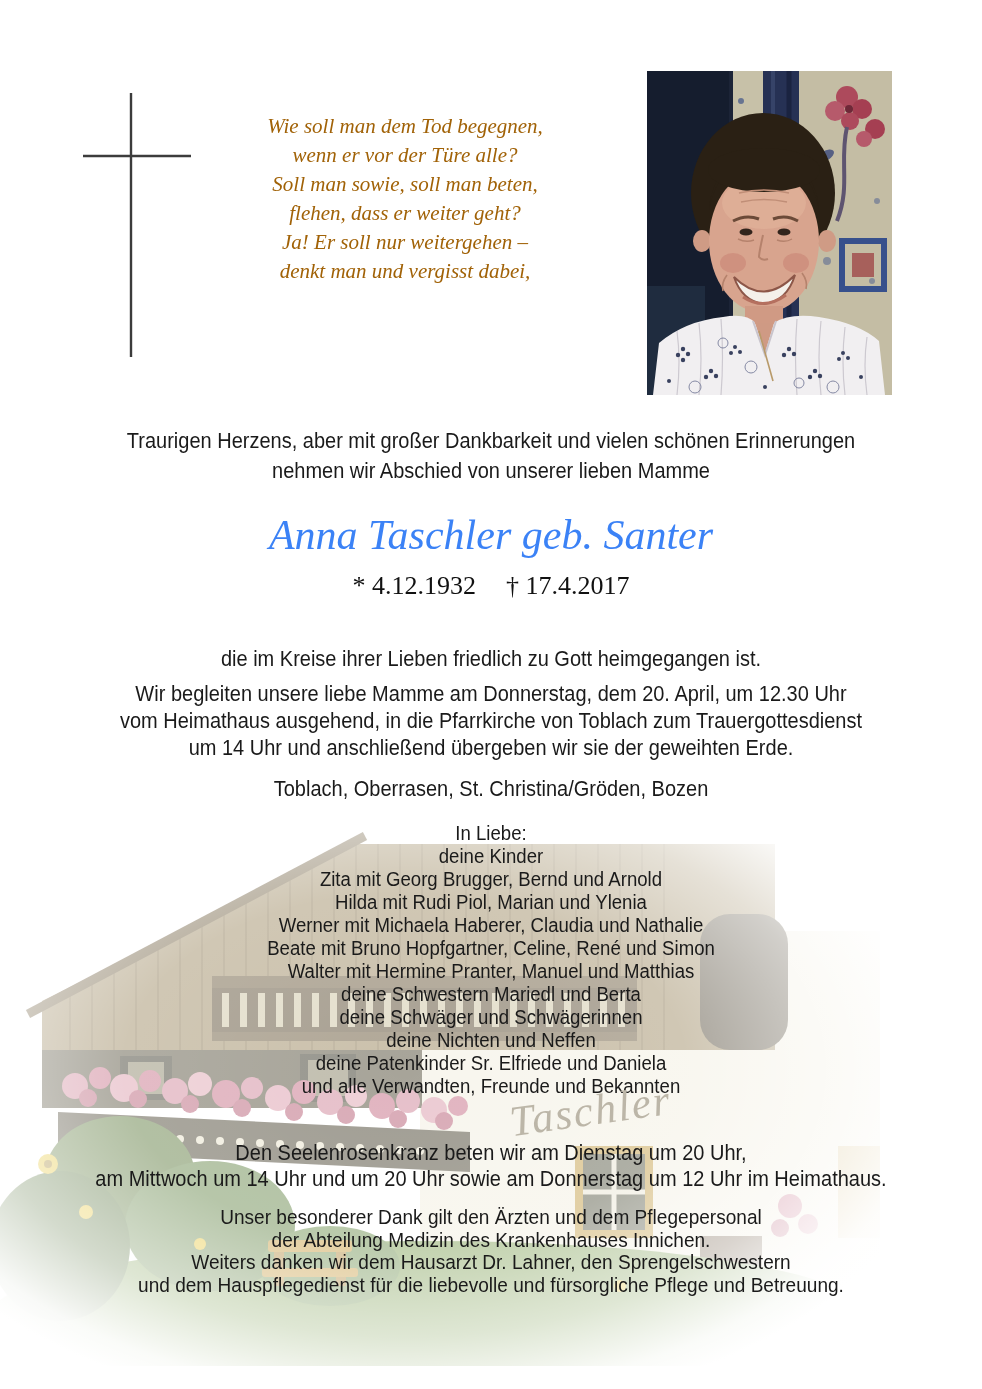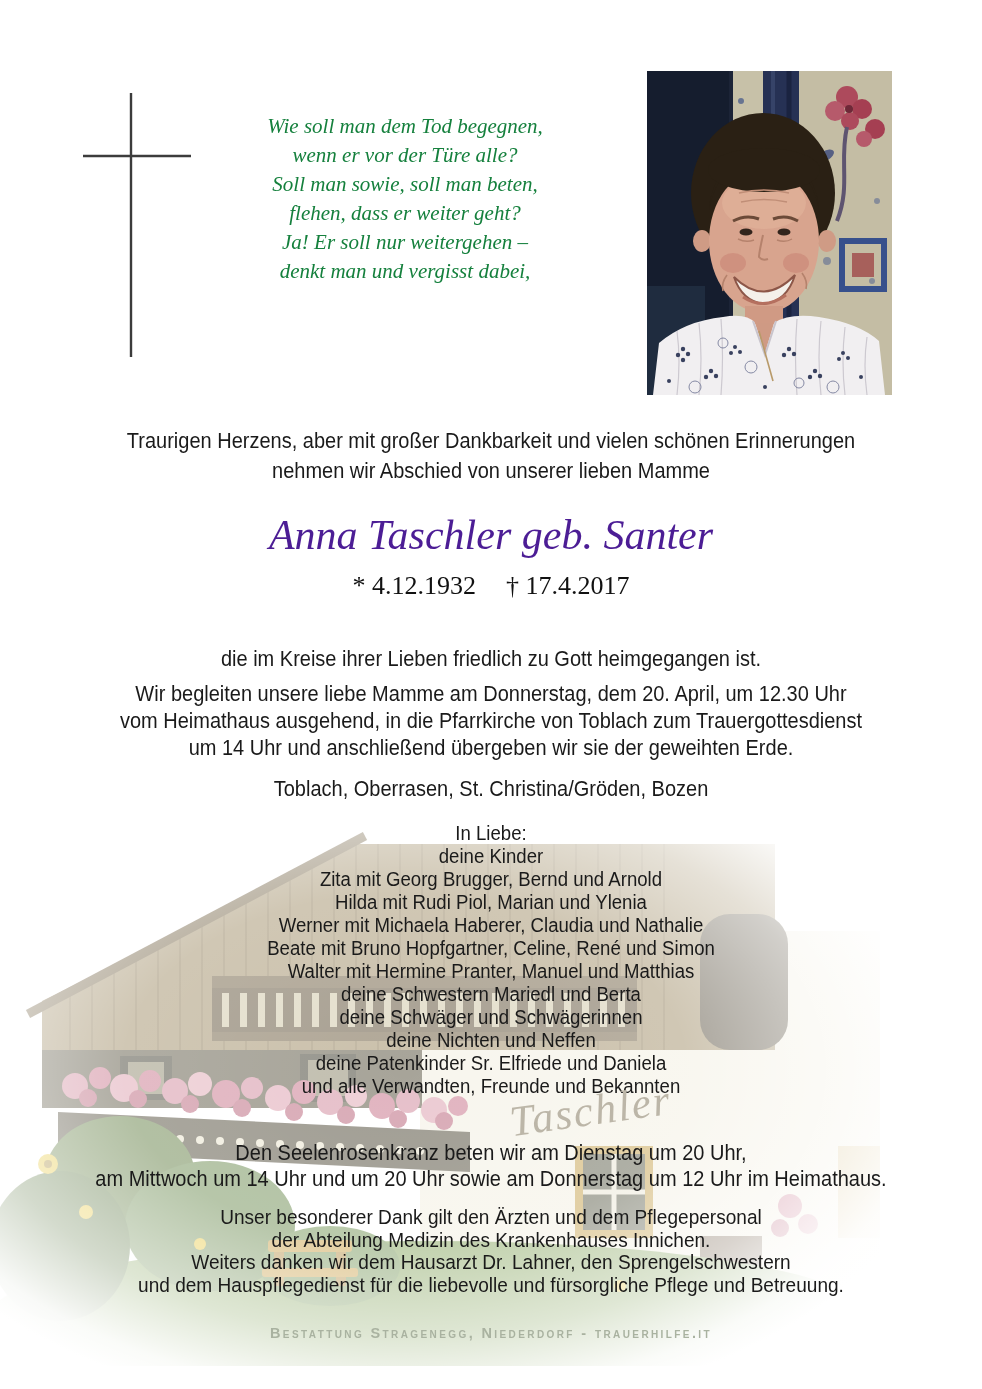--- a/index.html
+++ b/index.html
@@ -8,35 +8,35 @@
     background:#ffffff;overflow:hidden;
     font-family:"Liberation Sans",sans-serif;color:#1a1a1a;
   }
   .abs{position:absolute;}
   .center{left:0;width:982px;text-align:center;}
   .nowrap{white-space:nowrap;}
   
   .poem{
     left:214px;top:112px;width:382px;text-align:center;
     font-family:"Liberation Serif",serif;font-style:italic;
-    font-size:21px;line-height:29px;color:#15803d;
+    font-size:21px;line-height:29px;color:#a16207;
   }
   
   .sans{transform:scaleX(0.93);transform-origin:491px 0;}
   .intro{top:426px;font-size:21.5px;line-height:30px;}
   .passing{top:646px;font-size:21.5px;line-height:27px;}
   .funeral{top:681px;font-size:21.5px;line-height:27px;}
   .places{top:776px;font-size:21.5px;line-height:27px;}
   .family{top:822px;font-size:20px;line-height:23px;}
   .rosary{top:1140px;font-size:21.5px;line-height:26px;}
   .thanks{top:1206px;font-size:20.5px;line-height:22.5px;}
   
   .name{
     top:510px;font-family:"Liberation Serif",serif;font-style:italic;
-    font-size:42px;line-height:50px;color:#4c1d95;
+    font-size:42px;line-height:50px;color:#3b82f6;
   }
   .dates{
     top:571px;font-family:"Liberation Serif",serif;
     font-size:26px;line-height:30px;color:#111;
   }
   .dates .birth{margin-right:30px;}
   
   .wm{
     left:468px;top:1086px;width:245px;text-align:center;
     font-family:"Liberation Serif",serif;font-style:italic;
@@ -408,15 +408,14 @@
     <div class="nowrap">am Mittwoch um 14 Uhr und um 20 Uhr sowie am Donnerstag um 12 Uhr im Heimathaus.</div>
   </div>
 
   <div class="abs center sans thanks">
     <div class="nowrap">Unser besonderer Dank gilt den Ärzten und dem Pflegepersonal</div>
     <div class="nowrap">der Abteilung Medizin des Krankenhauses Innichen.</div>
     <div class="nowrap">Weiters danken wir dem Hausarzt Dr. Lahner, den Sprengelschwestern</div>
     <div class="nowrap">und dem Hauspflegedienst für die liebevolle und fürsorgliche Pflege und Betreuung.</div>
   </div>
 
-  <div class="abs center footer nowrap">Bestattung Stragenegg, Niederdorf - trauerhilfe.it</div>
 
 </div>
 
 </body></html>

